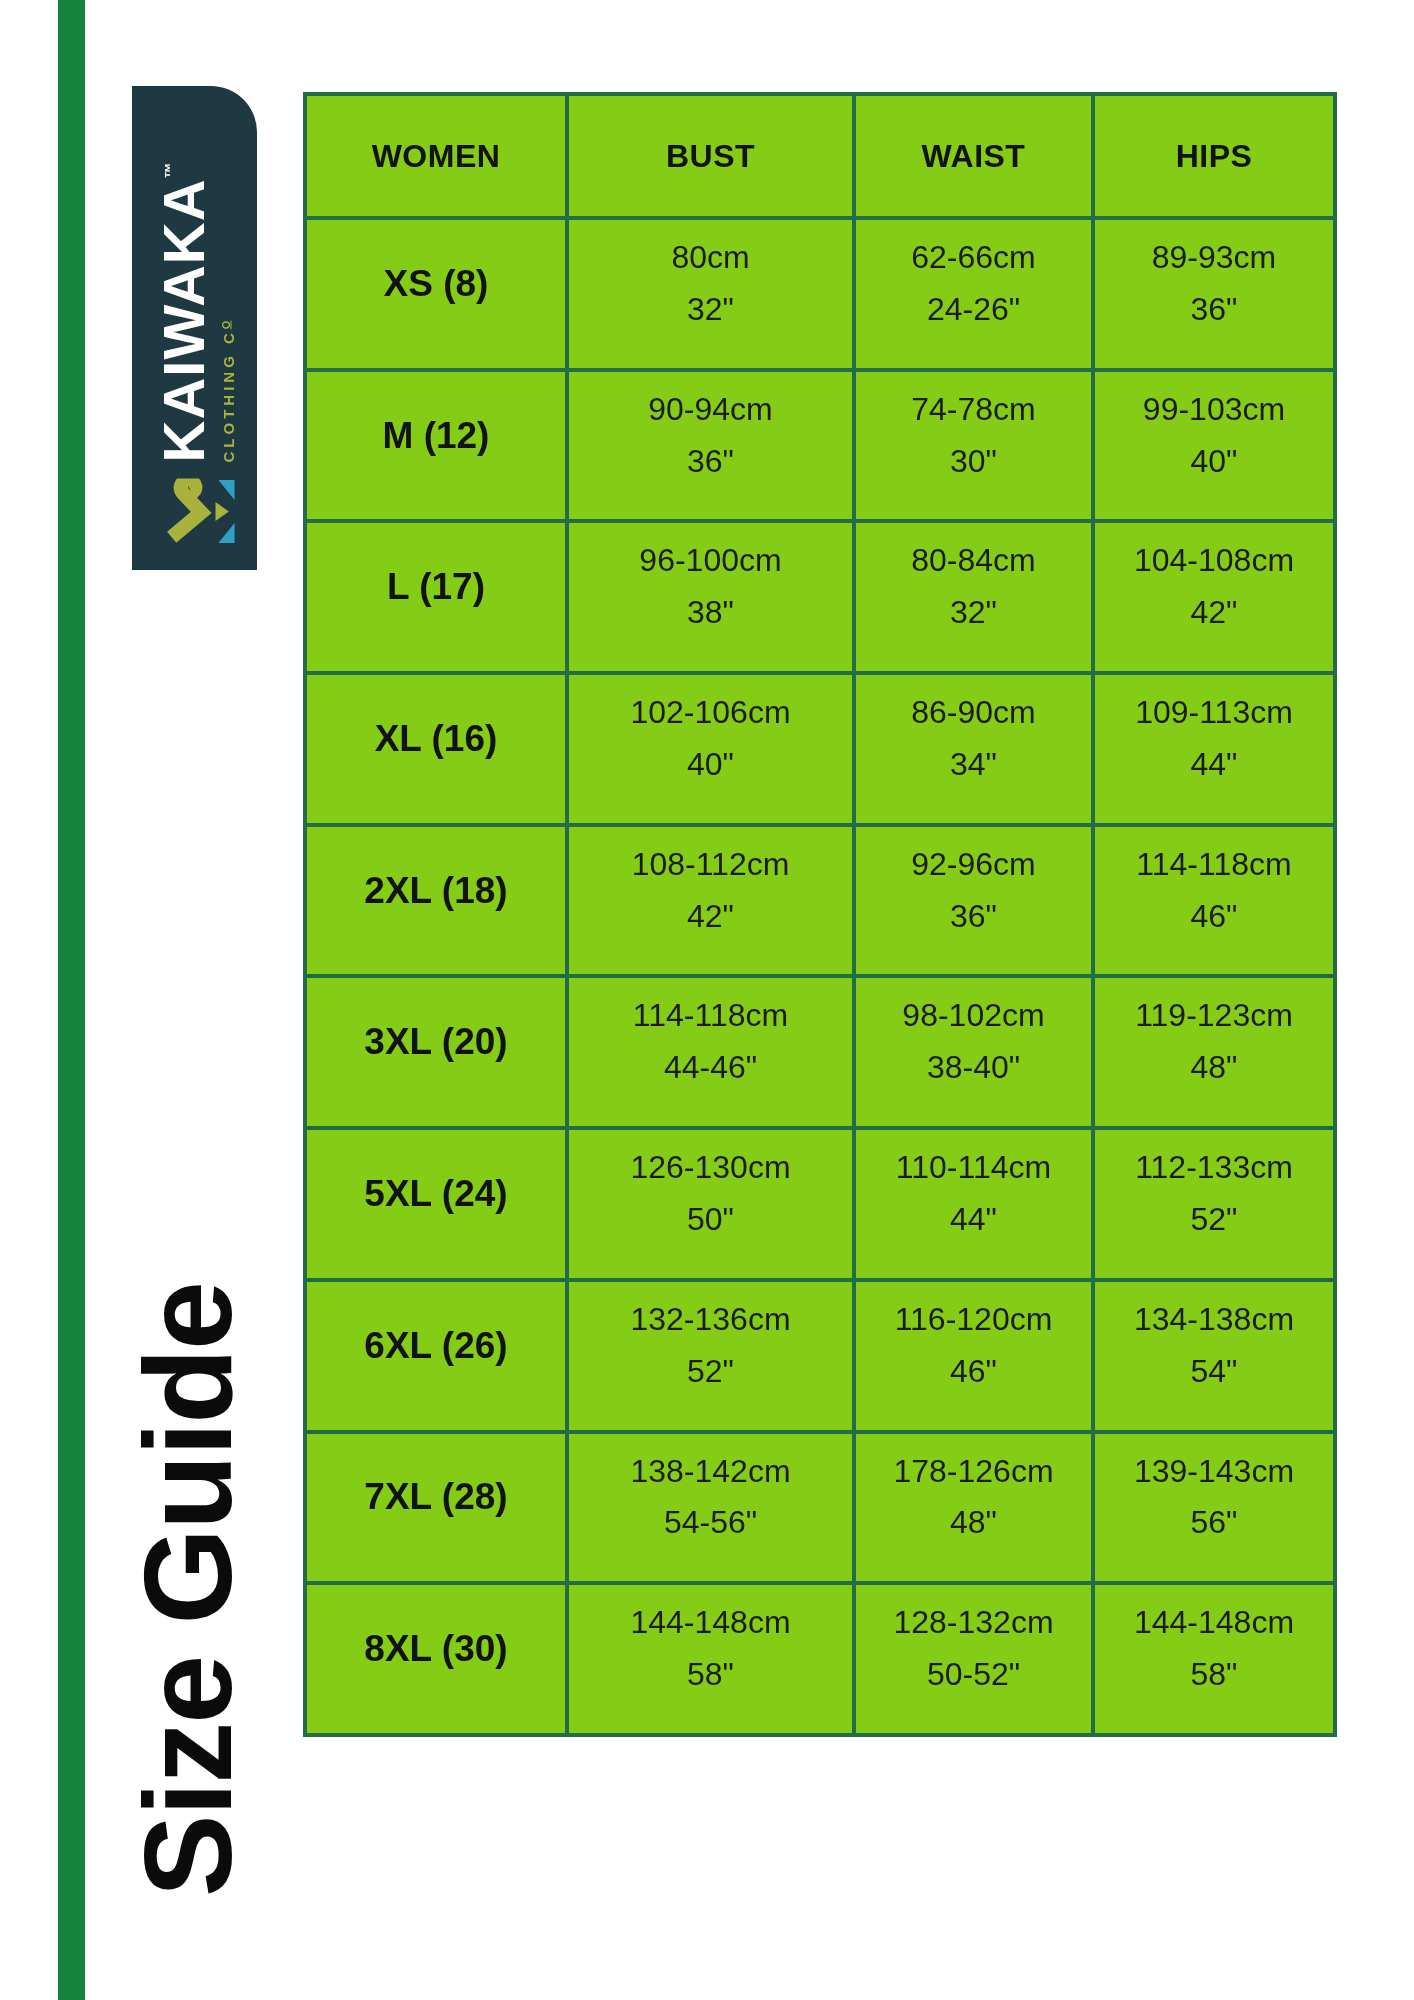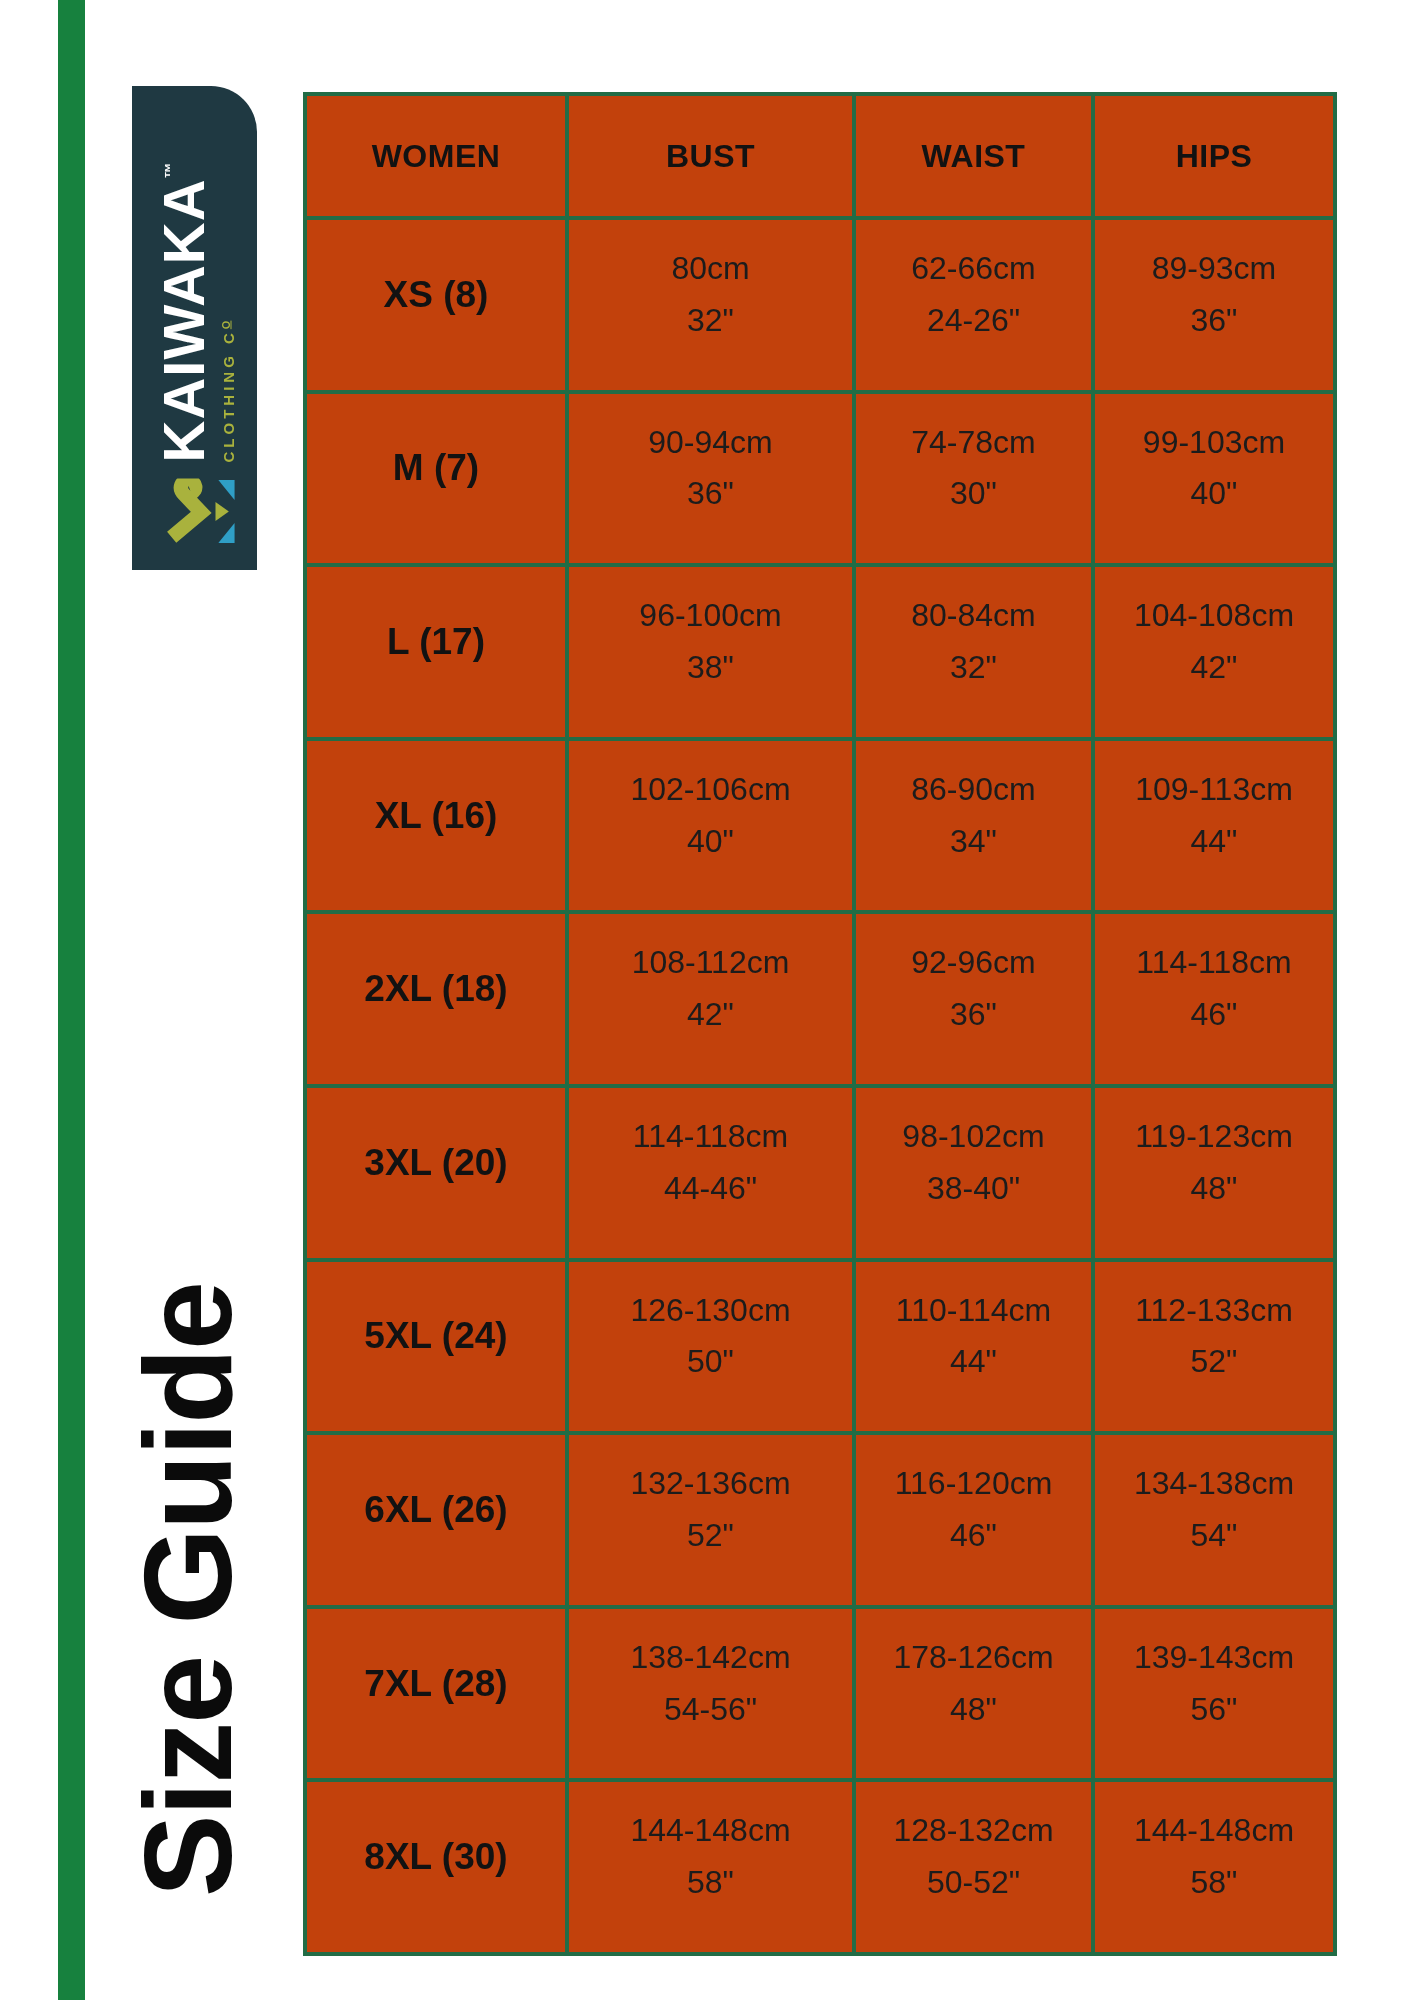--- a/index.html
+++ b/index.html
@@ -49,22 +49,22 @@
     transform:rotate(-90deg);
     display:flex;align-items:center;justify-content:center;
   }
   .size-guide-text{
     font-size:124px;font-weight:800;color:#0b0b0b;letter-spacing:-2px;
     white-space:nowrap;line-height:1;
   }
 
   
   .size-table{
-    position:absolute;left:303px;top:92px;width:1030px;height:1864px;
-    border-collapse:collapse;table-layout:fixed;background:#c2410c;
+    position:absolute;left:303px;top:92px;width:1030px;height:1645px;
+    border-collapse:collapse;table-layout:fixed;background:#84cc16;
   }
   .size-table th,.size-table td{
     border:4px solid #226c46;
     text-align:center;vertical-align:middle;
     padding:0 6px 20px 6px;
   }
   .size-table thead th{
     height:120px;font-size:32px;font-weight:700;color:#121212;
     letter-spacing:0.5px;padding-bottom:0;
   }
@@ -127,21 +127,21 @@
     <td class="measure-cell">
       <span class="cm">62-66cm</span>
       <span class="in">24-26"</span>
     </td>
     <td class="measure-cell">
       <span class="cm">89-93cm</span>
       <span class="in">36"</span>
     </td>
   </tr>
         <tr>
-    <th class="size-cell">M (7)</th>
+    <th class="size-cell">M (12)</th>
     <td class="measure-cell">
       <span class="cm">90-94cm</span>
       <span class="in">36"</span>
     </td>
     <td class="measure-cell">
       <span class="cm">74-78cm</span>
       <span class="in">30"</span>
     </td>
     <td class="measure-cell">
       <span class="cm">99-103cm</span>

